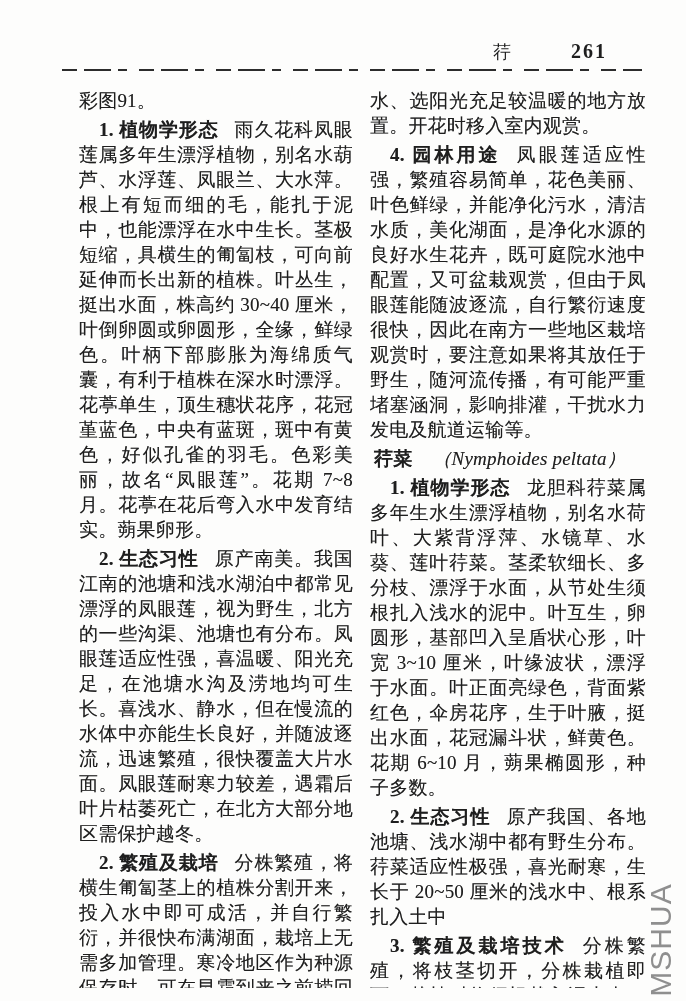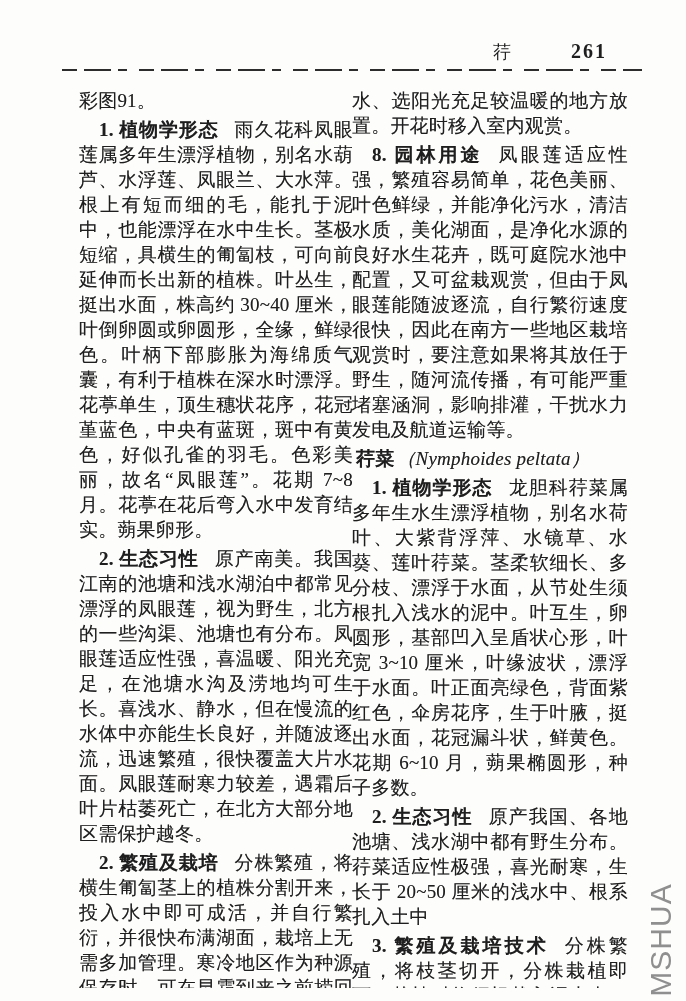--- a/index.html
+++ b/index.html
@@ -51,32 +51,32 @@
     top: 88px;
     font-size: 19px;
     line-height: 25px;
     text-align: justify;
     text-justify: inter-character;
     letter-spacing: 0.2px;
     text-shadow: 0 0 0.6px rgba(30,30,30,0.45);
     overflow: hidden;
   }
   .col-left  { left: 63px;  width: 290px; height: 900px; }
-  .col-right { left: 336px; width: 292px; height: 900px; }
+  .col-right { left: 354px; width: 292px; height: 900px; }
   .para { margin: 0 0 4px 16px; }
   .para.indent { text-indent: 20px; }
   .plabel {
     font-weight: 600;
     margin-right: 16px;
   }
   .species-heading { margin: 3px 0 4px 0; }
   .species-cn {
     font-weight: bold;
     font-family: "Liberation Sans", "DejaVu Sans", sans-serif;
-    margin-right: 2px;
+    margin-right: 20px;
   }
   .species-latin { font-style: italic; }
   .watermark {
     position: absolute;
     left: 588px;
     top: 922px;
     width: 145px;
     height: 36px;
     transform: rotate(-90deg);
     transform-origin: center center;
@@ -101,21 +101,21 @@
 
   <div class="col col-left">
     <p class="para"><span>彩图91。</span></p>
     <p class="para indent"><span class="plabel">1. 植物学形态</span><span>雨久花科凤眼莲属多年生漂浮植物，别名水葫芦、水浮莲、凤眼兰、大水萍。根上有短而细的毛，能扎于泥中，也能漂浮在水中生长。茎极短缩，具横生的匍匐枝，可向前延伸而长出新的植株。叶丛生，挺出水面，株高约 30~40 厘米，叶倒卵圆或卵圆形，全缘，鲜绿色。叶柄下部膨胀为海绵质气囊，有利于植株在深水时漂浮。花葶单生，顶生穗状花序，花冠堇蓝色，中央有蓝斑，斑中有黄色，好似孔雀的羽毛。色彩美丽，故名“凤眼莲”。花期 7~8 月。花葶在花后弯入水中发育结实。蒴果卵形。</span></p>
     <p class="para indent"><span class="plabel">2. 生态习性</span><span>原产南美。我国江南的池塘和浅水湖泊中都常见漂浮的凤眼莲，视为野生，北方的一些沟渠、池塘也有分布。凤眼莲适应性强，喜温暖、阳光充足，在池塘水沟及涝地均可生长。喜浅水、静水，但在慢流的水体中亦能生长良好，并随波逐流，迅速繁殖，很快覆盖大片水面。凤眼莲耐寒力较差，遇霜后叶片枯萎死亡，在北方大部分地区需保护越冬。</span></p>
     <p class="para indent"><span class="plabel">2. 繁殖及栽培</span><span>分株繁殖，将横生匍匐茎上的植株分割开来，投入水中即可成活，并自行繁衍，并很快布满湖面，栽培上无需多加管理。寒冷地区作为种源保存时，可在早霜到来之前捞回一些匍匐枝和株丛，泡在冷室的水缸中，翌年晚霜过后再投入水中即可。盆栽时宜选肥沃的泥塘土或腐殖土，把根系浅栽入土，再灌满清</span></p>
   </div>
 
   <div class="col col-right">
     <p class="para"><span>水、选阳光充足较温暖的地方放置。开花时移入室内观赏。</span></p>
-    <p class="para indent"><span class="plabel">8. 园林用途</span><span>凤眼莲适应性强，繁殖容易简单，花色美丽、叶色鲜绿，并能净化污水，清洁水质，美化湖面，是净化水源的良好水生花卉，既可庭院水池中配置，又可盆栽观赏，但由于凤眼莲能随波逐流，自行繁衍速度很快，因此在南方一些地区栽培观赏时，要注意如果将其放任于野生，随河流传播，有可能严重堵塞涵洞，影响排灌，干扰水力发电及航道运输等。</span></p>
+    <p class="para indent"><span class="plabel">4. 园林用途</span><span>凤眼莲适应性强，繁殖容易简单，花色美丽、叶色鲜绿，并能净化污水，清洁水质，美化湖面，是净化水源的良好水生花卉，既可庭院水池中配置，又可盆栽观赏，但由于凤眼莲能随波逐流，自行繁衍速度很快，因此在南方一些地区栽培观赏时，要注意如果将其放任于野生，随河流传播，有可能严重堵塞涵洞，影响排灌，干扰水力发电及航道运输等。</span></p>
     <p class="para species-heading indent"><span class="species-cn">荇菜</span><span class="species-latin">（Nymphoides peltata）</span></p>
     <p class="para indent"><span class="plabel">1. 植物学形态</span><span>龙胆科荇菜属多年生水生漂浮植物，别名水荷叶、大紫背浮萍、水镜草、水葵、莲叶荇菜。茎柔软细长、多分枝、漂浮于水面，从节处生须根扎入浅水的泥中。叶互生，卵圆形，基部凹入呈盾状心形，叶宽 3~10 厘米，叶缘波状，漂浮于水面。叶正面亮绿色，背面紫红色，伞房花序，生于叶腋，挺出水面，花冠漏斗状，鲜黄色。花期 6~10 月，蒴果椭圆形，种子多数。</span></p>
     <p class="para indent"><span class="plabel">2. 生态习性</span><span>原产我国、各地池塘、浅水湖中都有野生分布。荇菜适应性极强，喜光耐寒，生长于 20~50 厘米的浅水中、根系扎入土中</span></p>
     <p class="para indent"><span class="plabel">3. 繁殖及栽培技术</span><span>分株繁殖，将枝茎切开，分株栽植即可，栽植时将须根栽入泥土中。其自行繁衍能力强。栽培一般无需多加管理，但要控制水位不要过深。</span></p>
 
   </div>
 
   <div class="watermark">MSHUA</div>
 
 </div>

